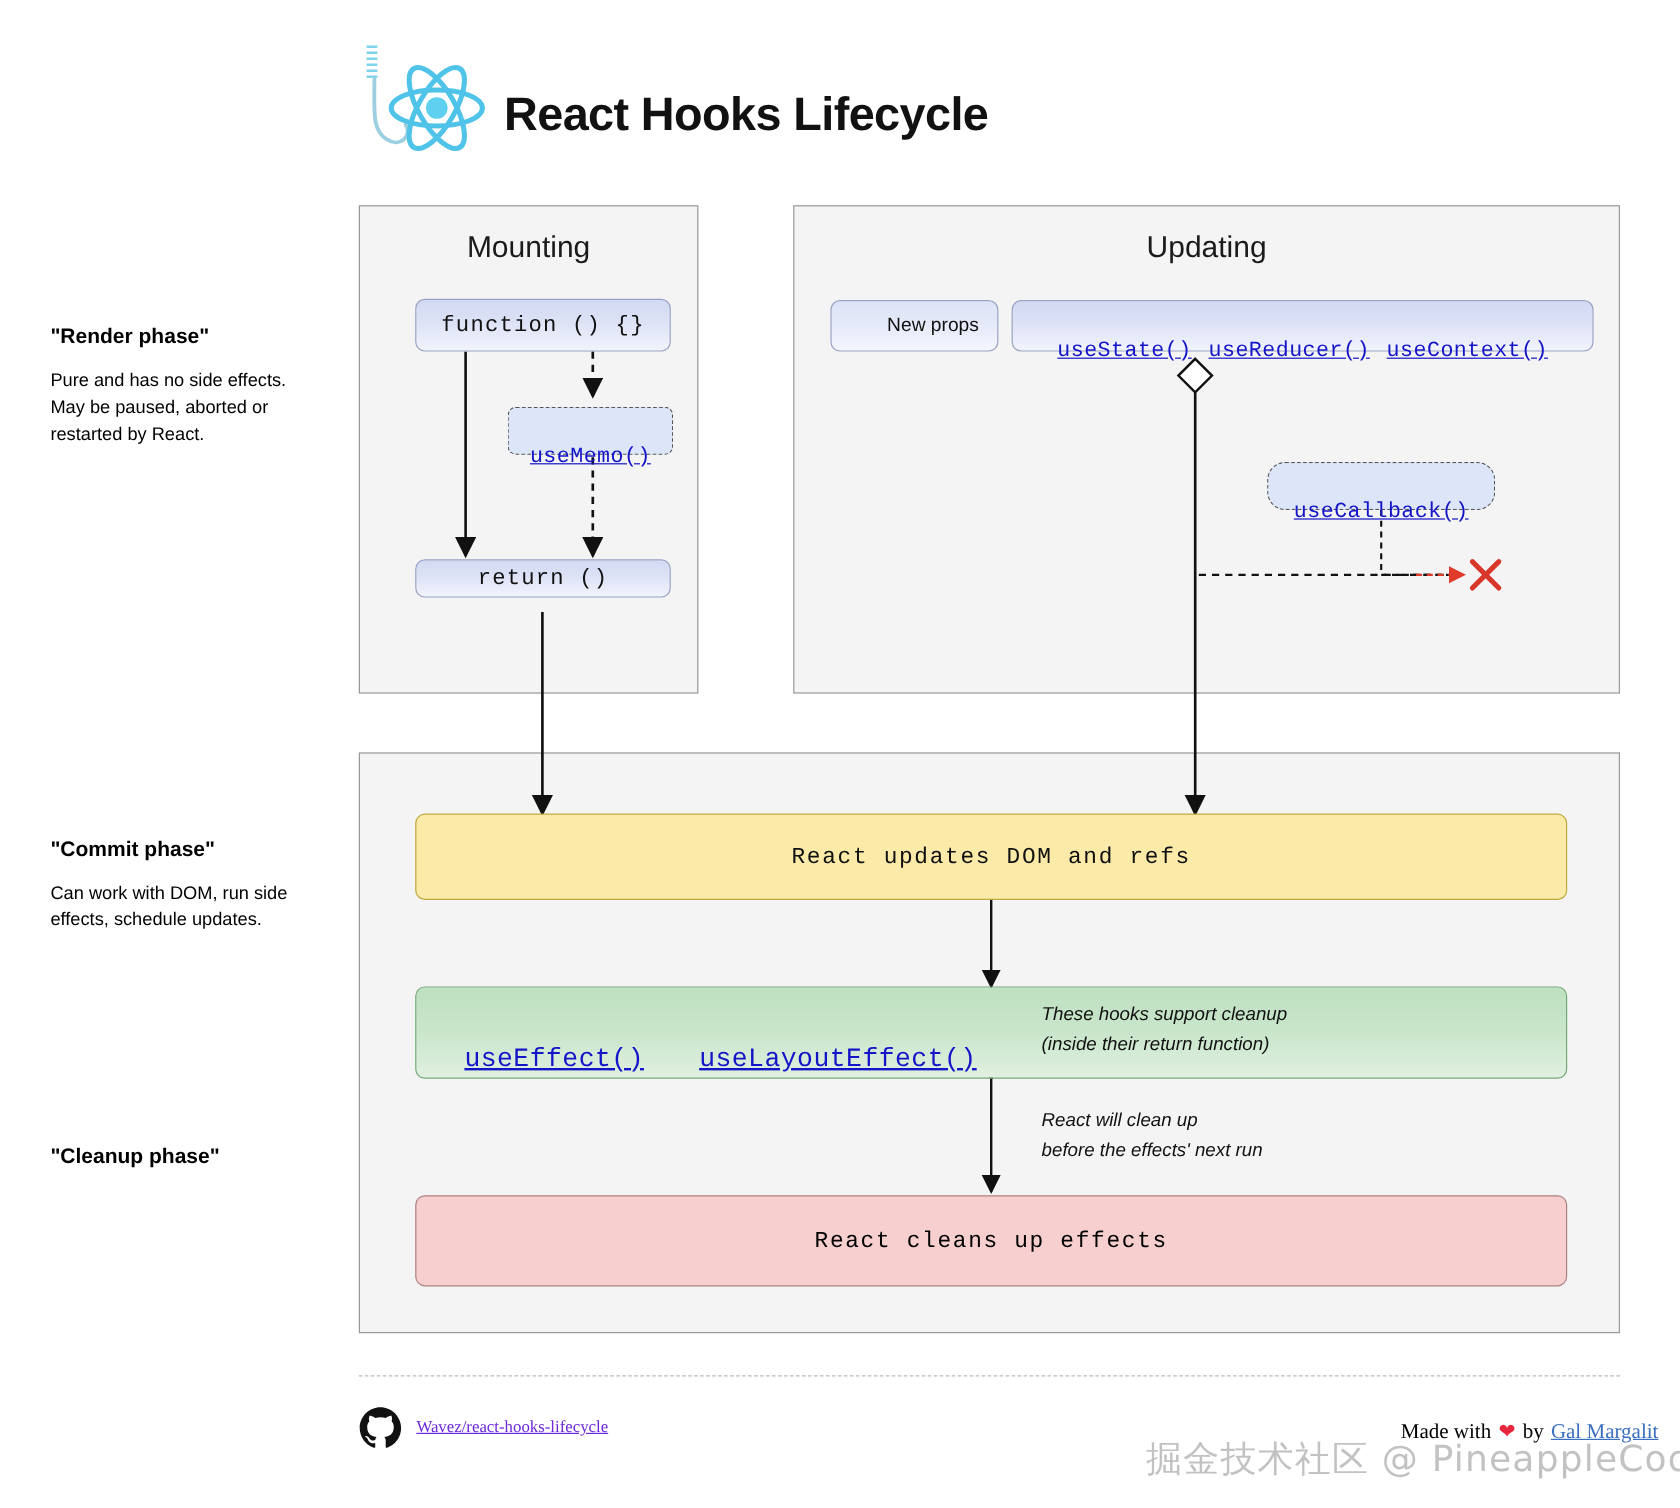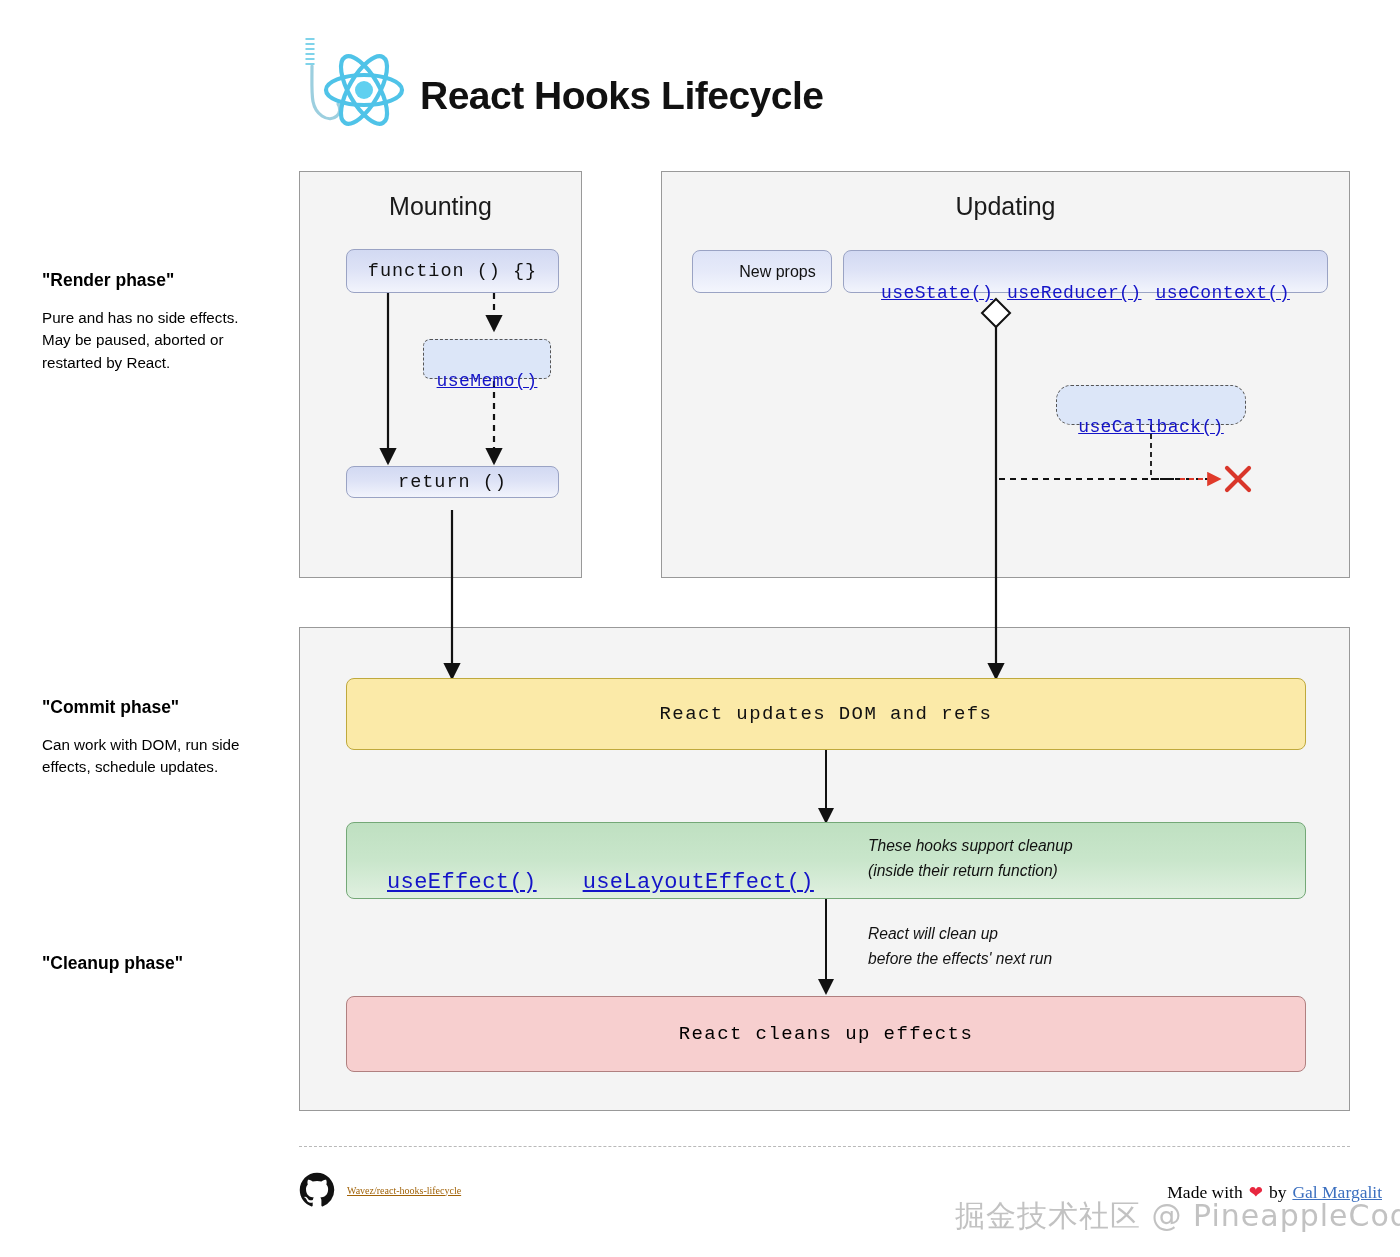--- a/index.html
+++ b/index.html
@@ -177,23 +177,23 @@
   }
   #footer-repo {
     position: absolute;
     left: 299px;
     top: 1172px;
     display: flex;
     align-items: center;
     gap: 12px;
   }
   #repo-link {
-    color: #a16207;
+    color: #6d28d9;
     text-decoration: underline;
-    font-size: 10px;
+    font-size: 14px;
     font-family: "Liberation Serif", serif;
     cursor: pointer;
   }
   #footer-made {
     position: absolute;
     right: 18px;
     top: 1182px;
     font-family: "Liberation Serif", serif;
     font-size: 17.5px;
     display: flex;
@@ -297,21 +297,21 @@
 
   <line x1="826" y1="750" x2="826" y2="822" stroke="#111" stroke-width="2" marker-end="url(#arrow-black)"></line>
 
   <line x1="826" y1="899" x2="826" y2="993" stroke="#111" stroke-width="2" marker-end="url(#arrow-black)" marker-start="url(#arrow-black-up)"></line>
 </svg>
 
 <div class="node node-blue" style="left:346px; top:249px; width:213px; height:44px;">
   <span>function () {}</span>
 </div>
 
-<div class="node node-dashed" style="left:423px; top:339px; width:128px; height:40px;">
+<div class="node node-dashed" style="left:423px; top:339px; width:138px; height:40px;">
   <span class="hook-link">useMemo()</span>
 </div>
 
 <div class="node node-blue" style="left:346px; top:466px; width:213px; height:32px;">
   <span>return ()</span>
 </div>
 
 <div class="node node-plain" style="left:692px; top:250px; width:140px; height:43px;">
   <span>New props</span>
 </div>

